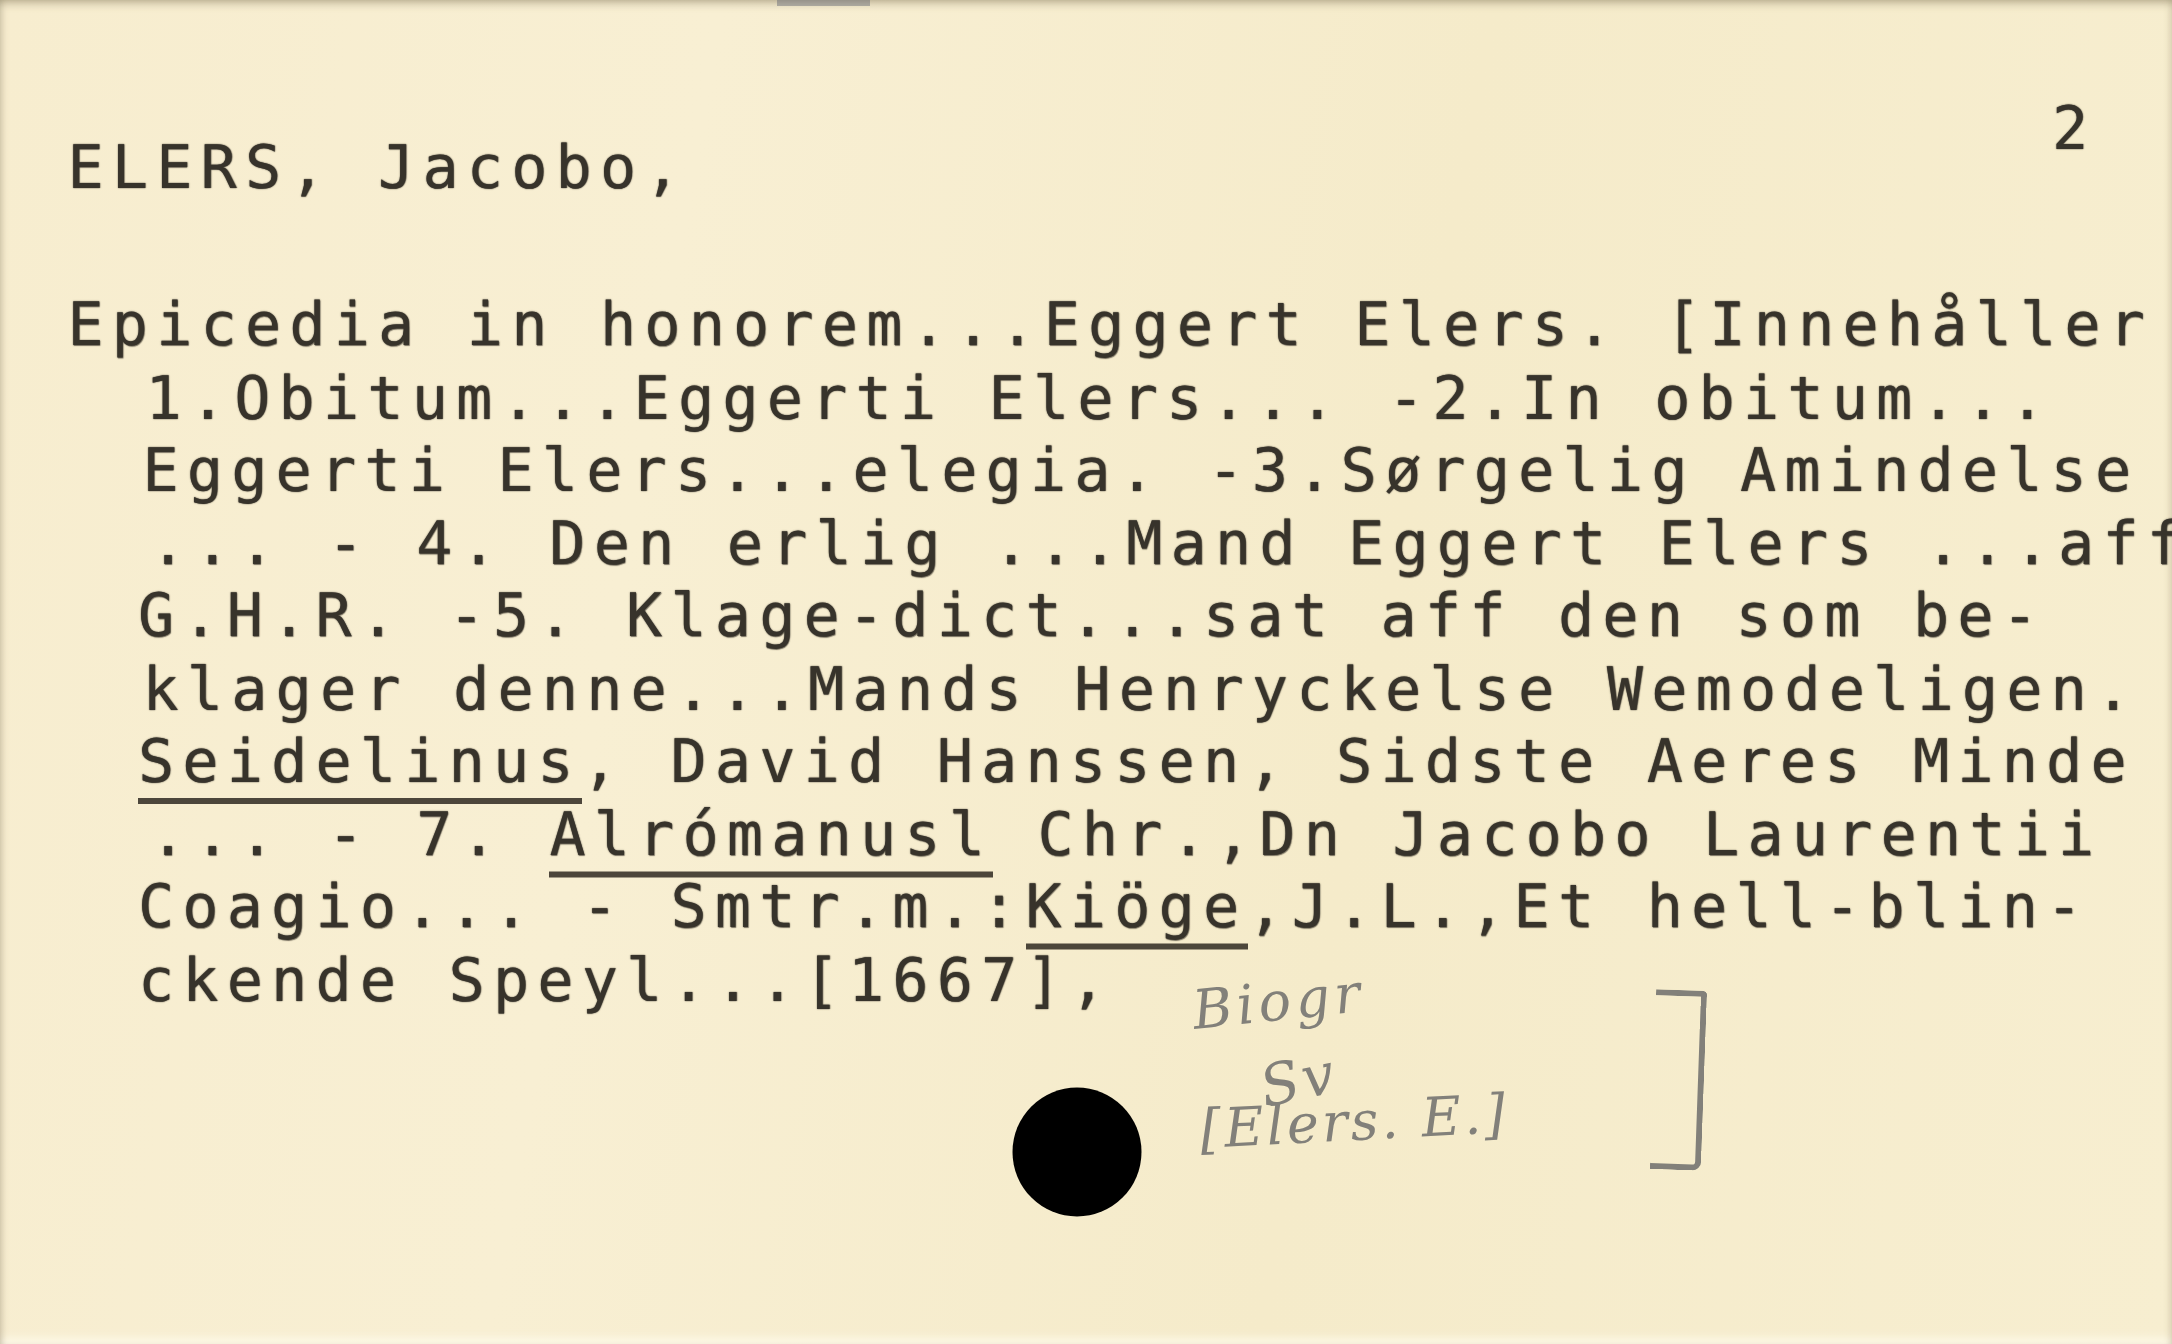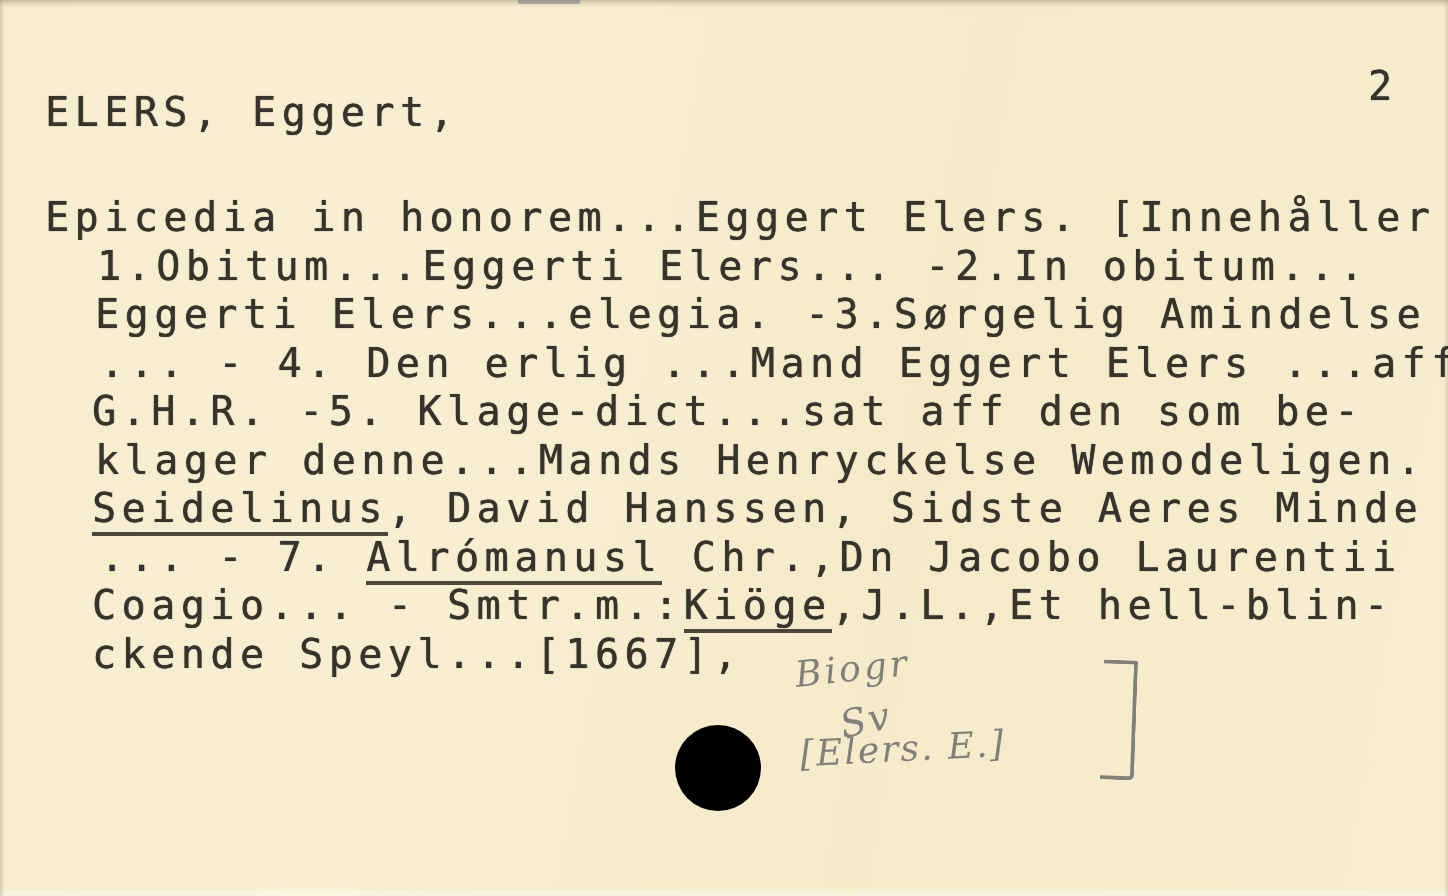--- a/index.html
+++ b/index.html
@@ -112,21 +112,21 @@
 </style>
 </head>
 <body>
 
 <div class="card">
 
   <div class="scan-artifact-top"></div>
 
   <div class="typed page-number">2</div>
 
-  <div class="typed heading">ELERS, Eggert,</div>
+  <div class="typed heading">ELERS, Jacobo,</div>
 
   <div class="typed body-block" id="body-lines"><div class="line" style="margin-left: 0px;"><span>Epicedia in honorem...Eggert Elers. [Innehåller</span></div><div class="line" style="margin-left: 52px;"><span>1.Obitum...Eggerti Elers... -2.In obitum...</span></div><div class="line" style="margin-left: 50px;"><span>Eggerti Elers...elegia. -3.Sørgelig Amindelse</span></div><div class="line" style="margin-left: 55px;"><span>... - 4. Den erlig ...Mand Eggert Elers ...aff</span></div><div class="line" style="margin-left: 47px;"><span>G.H.R. -5. Klage-dict...sat aff den som be-</span></div><div class="line" style="margin-left: 50px;"><span>klager denne...Mands Henryckelse Wemodeligen.</span></div><div class="line" style="margin-left: 47px;"><span class="u">Seidelinus</span><span>, David Hanssen, Sidste Aeres Minde</span></div><div class="line" style="margin-left: 55px;"><span>... - 7. </span><span class="u">Alrómanusl</span><span> Chr.,Dn Jacobo Laurentii</span></div><div class="line" style="margin-left: 47px;"><span>Coagio... - Smtr.m.:</span><span class="u">Kiöge</span><span>,J.L.,Et hell-blin-</span></div><div class="line" style="margin-left: 47px;"><span>ckende Speyl...[1667],</span></div></div>
 
   <div class="pencil pencil-biogr">Biogr</div>
 
   <div class="pencil pencil-sv">Sv</div>
 
   <div class="pencil pencil-elers">[Elers. E.]</div>
 
   <div class="pencil-bracket"></div>

